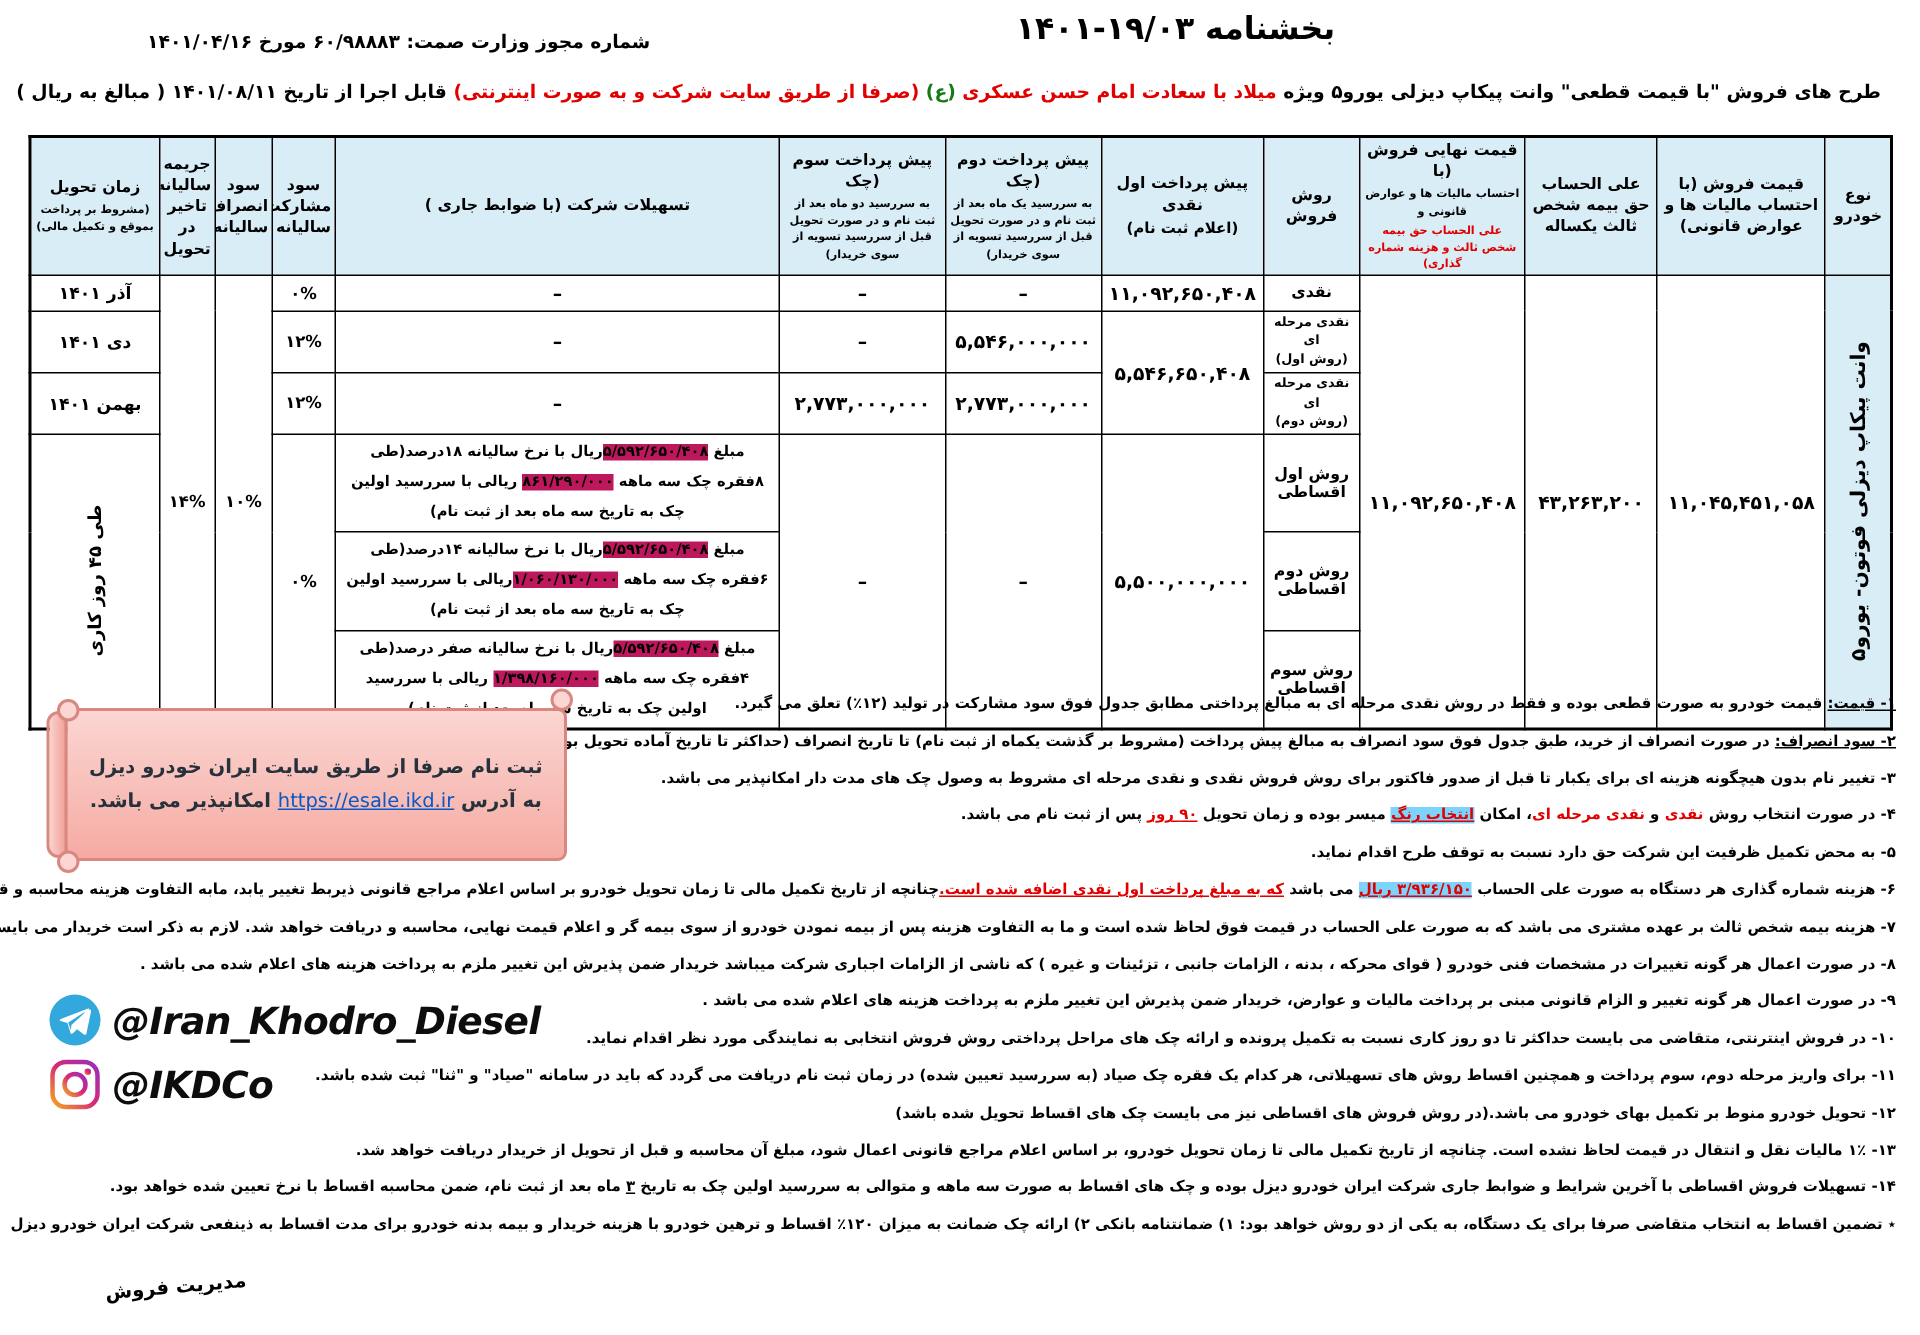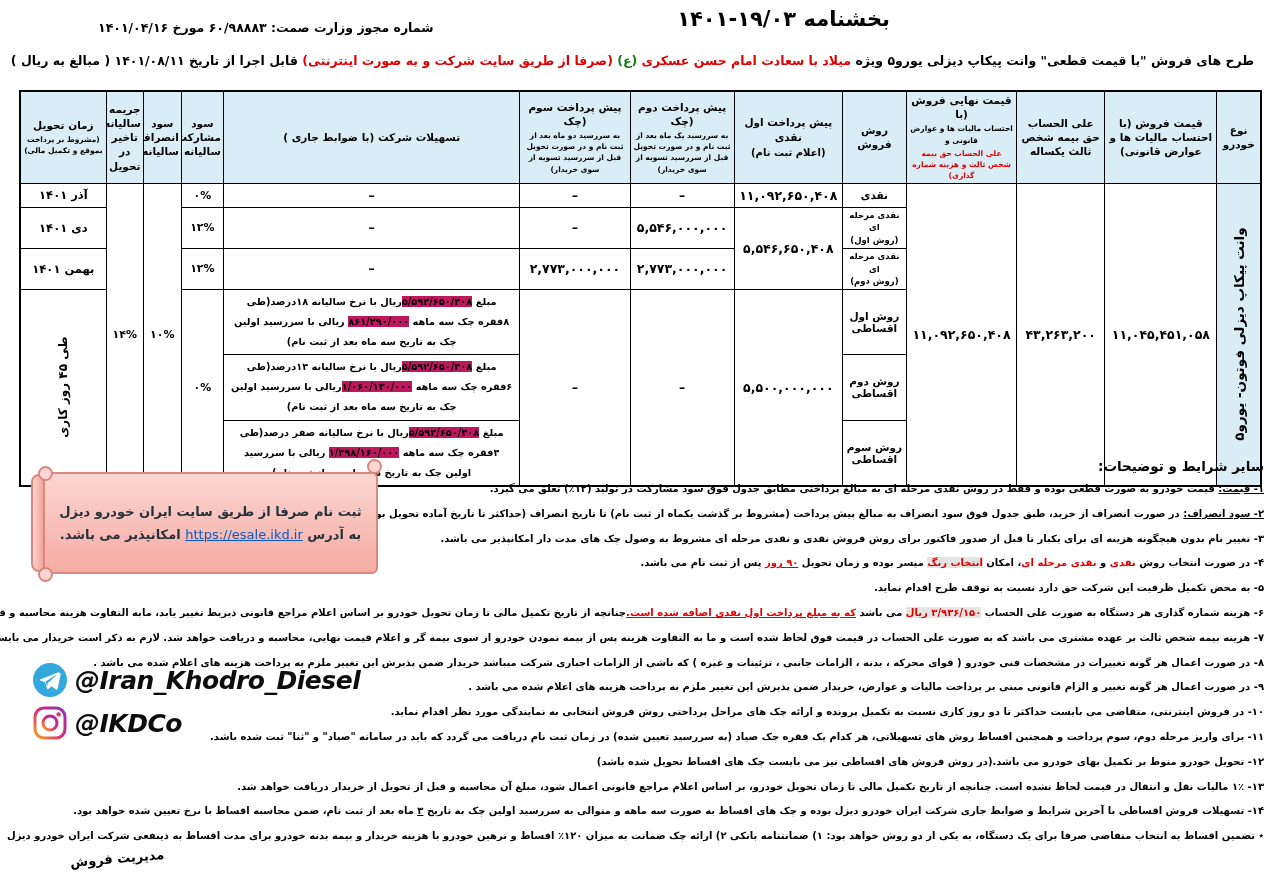--- a/index.html
+++ b/index.html
@@ -35,21 +35,21 @@
   td.vcell{background:#d9edf7}
   .vwrap{position:relative;width:100%;height:264px}
   .vwrap2{position:relative;width:100%;height:166px}
   .vtext{position:absolute;top:50%;left:50%;transform:translate(-50%,-50%) rotate(-90deg);
          white-space:nowrap;font-weight:bold;font-size:13.5px}
   .vtext.small{font-size:12px}
   .seg-hl{background:#be185d}
   .seg-ul{text-decoration:underline}
   .seg-red{color:#e00000}
   .seg-redul{color:#e00000;text-decoration:underline}
-  .seg-hlred{color:#e00000;background:#e5e5e5;}
+  .seg-hlred{color:#e00000;background:#7dd3fc;text-decoration:underline}
 
   
   .notes{position:absolute;top:458px;right:16px;left:4px;text-align:right}
   .notes-heading{font-size:13.5px;font-weight:bold;margin-bottom:3px}
   .note-line{font-size:10px;font-weight:bold;line-height:24.8px;white-space:nowrap}
 
   
   .banner{position:absolute;left:30px;top:466px;width:348px;height:114px;z-index:5}
   .banner-roll{position:absolute;left:1px;top:8px;bottom:8px;width:16px;
                background:linear-gradient(90deg,#fbd3cf,#ef9a91);
@@ -199,21 +199,20 @@
     <td class="fac"><span>مبلغ </span><span class="seg-hl">۵/۵۹۲/۶۵۰/۴۰۸</span><span>ریال با نرخ سالیانه ۱۴درصد(طی ۶فقره چک سه ماهه </span><span class="seg-hl">۱/۰۶۰/۱۳۰/۰۰۰</span><span>ریالی با سررسید اولین چک به تاریخ سه ماه بعد از ثبت نام)</span></td>
   </tr>
   <tr class="r6">
     <td class="method">روش سوم اقساطی</td>
     <td class="fac"><span>مبلغ </span><span class="seg-hl">۵/۵۹۲/۶۵۰/۴۰۸</span><span>ریال با نرخ سالیانه صفر درصد(طی ۴فقره چک سه ماهه </span><span class="seg-hl">۱/۳۹۸/۱۶۰/۰۰۰</span><span> ریالی با سررسید اولین چک به تاریخ سه ماه بعد از ثبت نام)</span></td>
   </tr>
 </tbody>
   </table>
 
 <div class="notes">
-  <div class="notes-heading">سایر شرایط و توضیحات:</div>
   <div class="note-line"><span class="seg-ul">۱- قیمت:</span><span> قیمت خودرو به صورت قطعی بوده و فقط در روش نقدی مرحله ای به مبالغ پرداختی مطابق جدول فوق سود مشارکت در تولید (۱۲٪) تعلق می گیرد.</span></div>
   <div class="note-line"><span class="seg-ul">۲- سود انصراف:</span><span> در صورت انصراف از خرید، طبق جدول فوق سود انصراف به مبالغ پیش پرداخت (مشروط بر گذشت یکماه از ثبت نام) تا تاریخ انصراف (حداکثر تا تاریخ آماده تحویل بودن خودرو) تعلق می گیرد.</span></div>
   <div class="note-line"><span>۳- تغییر نام بدون هیچگونه هزینه ای برای یکبار تا قبل از صدور فاکتور برای روش فروش نقدی و نقدی مرحله ای مشروط به وصول چک های مدت دار امکانپذیر می باشد.</span></div>
   <div class="note-line"><span>۴- در صورت انتخاب روش </span><span class="seg-red">نقدی</span><span> و </span><span class="seg-red">نقدی مرحله ای</span><span>، امکان </span><span class="seg-hlred">انتخاب رنگ</span><span> میسر بوده و زمان تحویل </span><span class="seg-redul">۹۰ روز</span><span> پس از ثبت نام می باشد.</span></div>
   <div class="note-line"><span>۵- به محض تکمیل ظرفیت این شرکت حق دارد نسبت به توقف طرح اقدام نماید.</span></div>
   <div class="note-line"><span>۶- هزینه شماره گذاری هر دستگاه به صورت علی الحساب </span><span class="seg-hlred">۳/۹۳۶/۱۵۰ ریال</span><span> می باشد </span><span class="seg-redul">که به مبلغ پرداخت اول نقدی اضافه شده است.</span><span>چنانچه از تاریخ تکمیل مالی تا زمان تحویل خودرو بر اساس اعلام مراجع قانونی ذیربط تغییر یابد، مابه التفاوت هزینه محاسبه و قبل از تحویل خودرو از خریدار دریافت خواهد شد.</span></div>
   <div class="note-line"><span>۷- هزینه بیمه شخص ثالث بر عهده مشتری می باشد که به صورت علی الحساب در قیمت فوق لحاظ شده است و ما به التفاوت هزینه پس از بیمه نمودن خودرو از سوی بیمه گر و اعلام قیمت نهایی، محاسبه و دریافت خواهد شد. لازم به ذکر است خریدار می بایستی تا زمان تحویل نسبت به تعیین شرکت بیمه گر اقدام نماید.</span></div>
   <div class="note-line"><span>۸- در صورت اعمال هر گونه تغییرات در مشخصات فنی خودرو ( قوای محرکه ، بدنه ، الزامات جانبی ، تزئینات و غیره ) که ناشی از الزامات اجباری شرکت میباشد خریدار ضمن پذیرش این تغییر ملزم به پرداخت هزینه های اعلام شده می باشد .</span></div>
   <div class="note-line"><span>۹- در صورت اعمال هر گونه تغییر و الزام قانونی مبنی بر پرداخت مالیات و عوارض، خریدار ضمن پذیرش این تغییر ملزم به پرداخت هزینه های اعلام شده می باشد .</span></div>
   <div class="note-line"><span>۱۰- در فروش اینترنتی، متقاضی می بایست حداکثر تا دو روز کاری نسبت به تکمیل پرونده و ارائه چک های مراحل پرداختی روش فروش انتخابی به نمایندگی مورد نظر اقدام نماید.</span></div>

